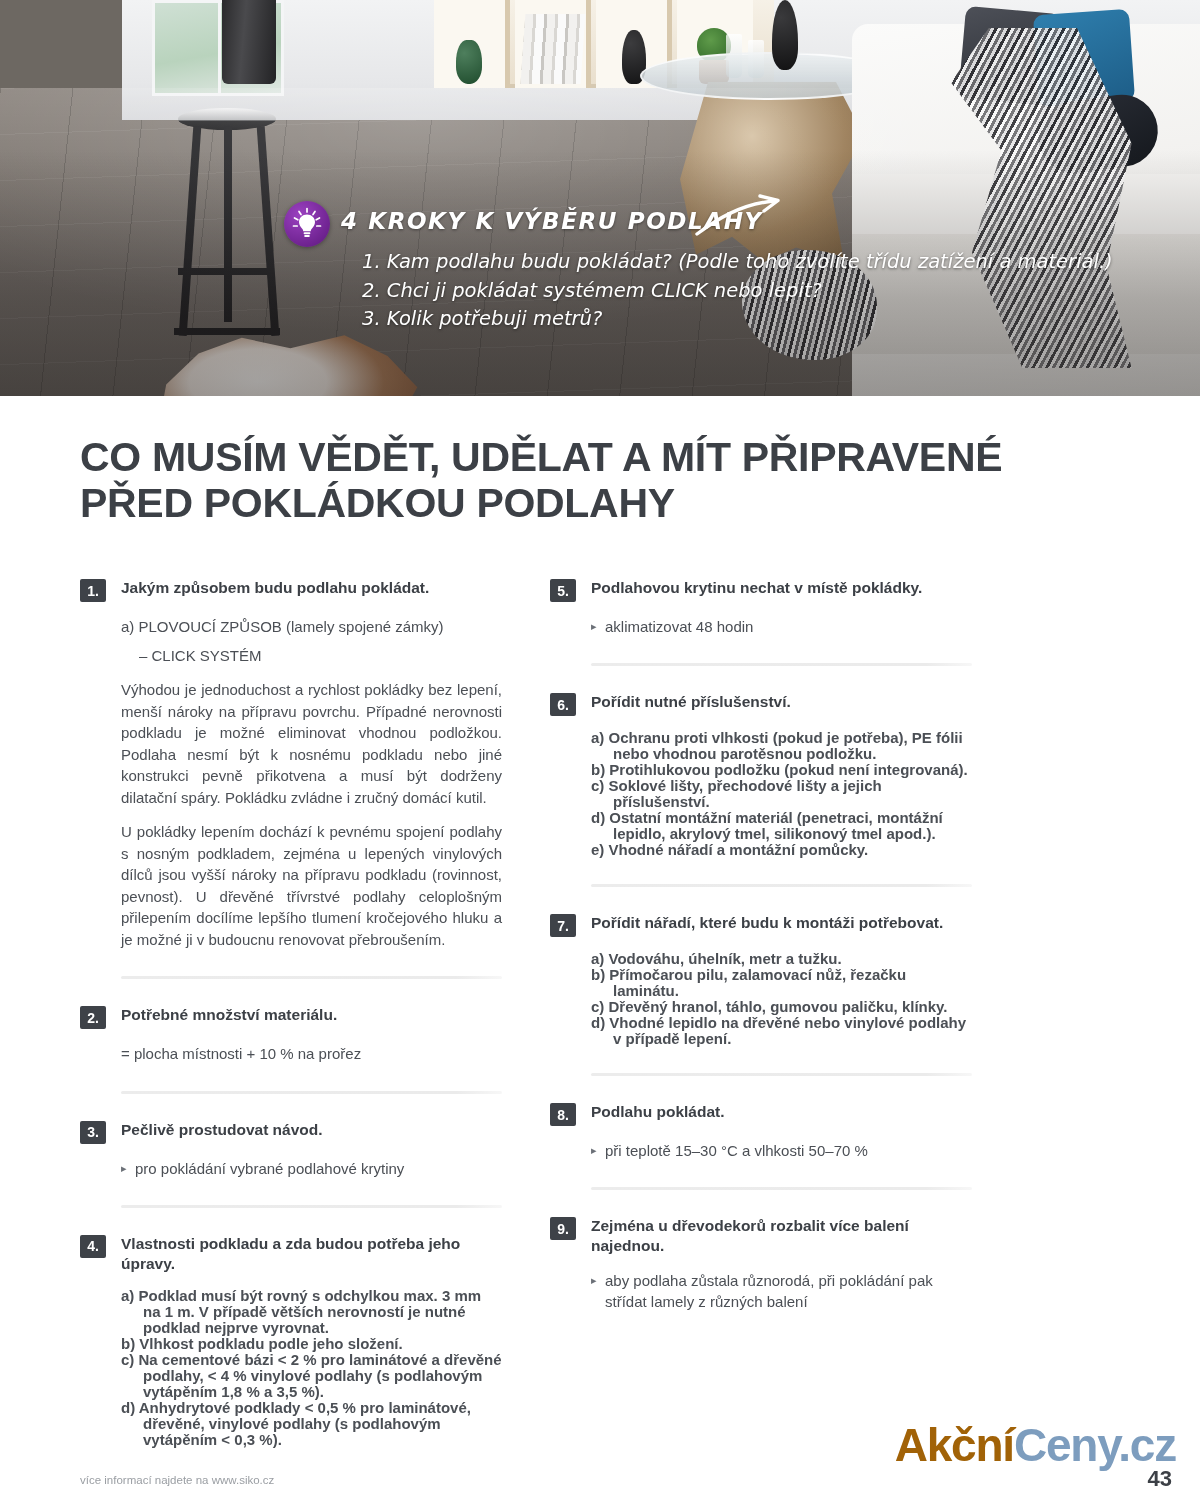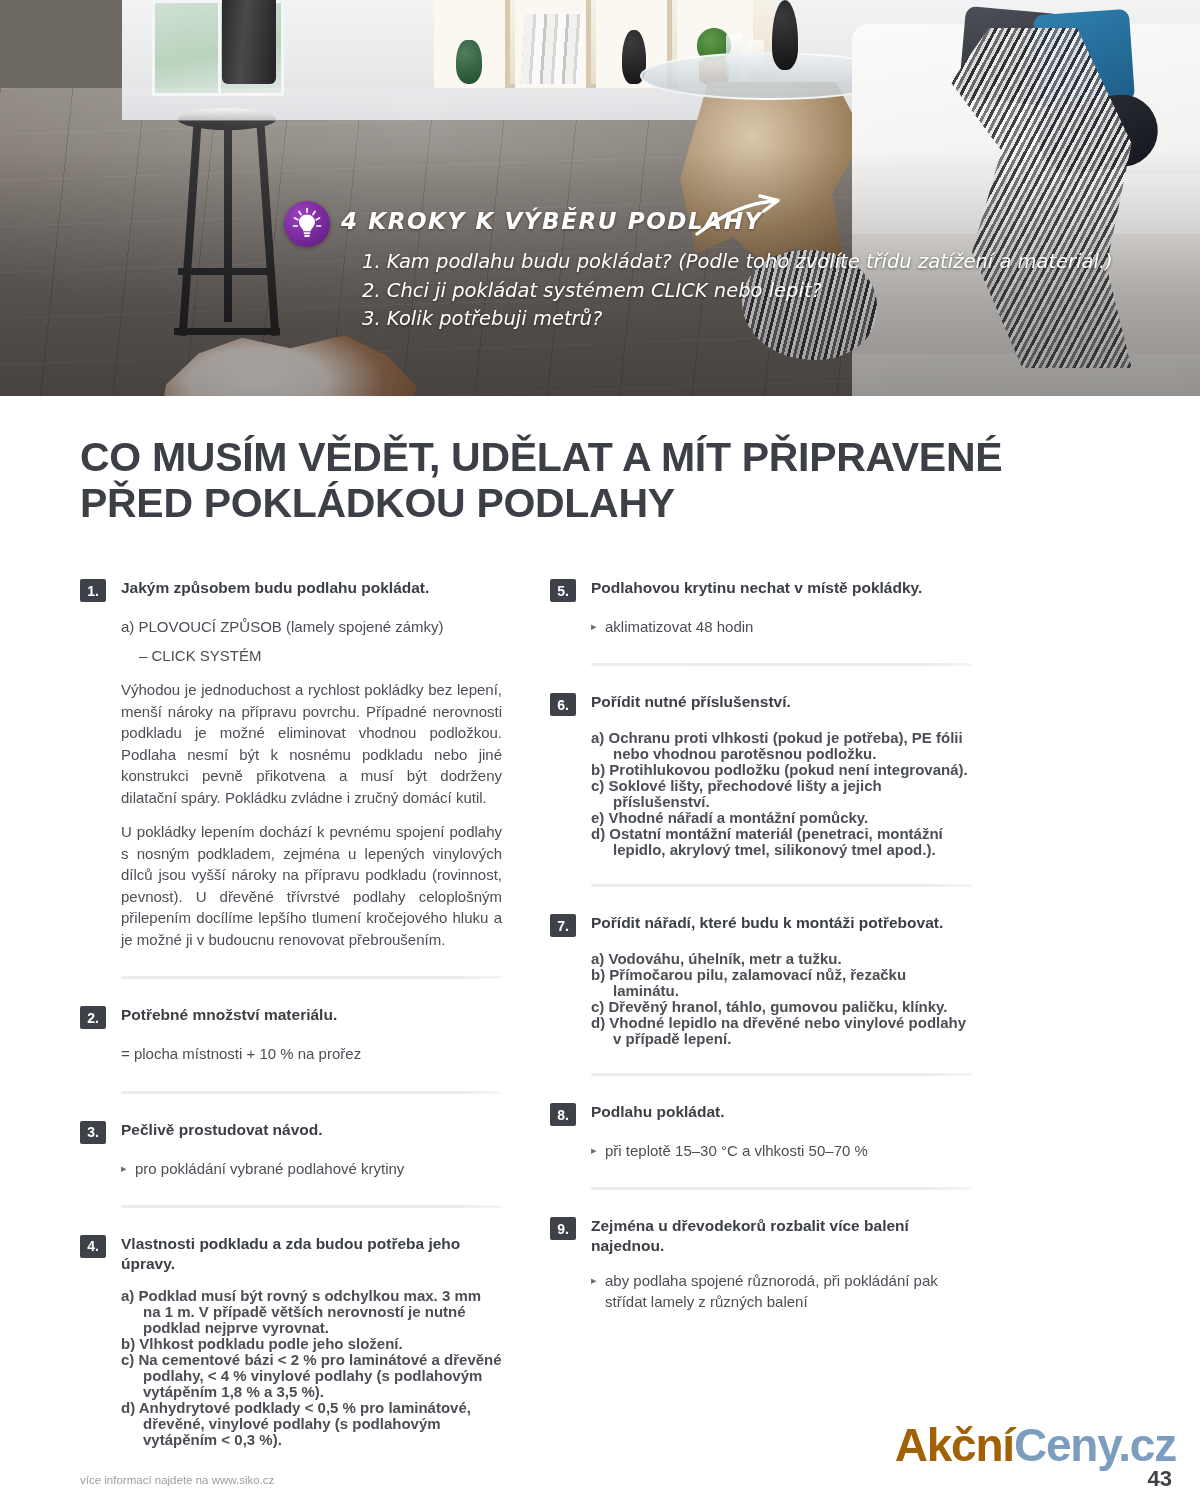--- a/index.html
+++ b/index.html
@@ -403,22 +403,22 @@
       <div class="item">
         <div class="item-head">
           <div class="badge">6.</div>
           <div class="item-title">Pořídit nutné příslušenství.</div>
         </div>
         <div class="item-body">
           <ul class="sub-list">
             <li>a) Ochranu proti vlhkosti (pokud je potřeba), PE fólii nebo vhodnou parotěsnou podložku.</li>
             <li>b) Protihlukovou podložku (pokud není integrovaná).</li>
             <li>c) Soklové lišty, přechodové lišty a jejich příslušenství.</li>
+            <li>d) Ostatní montážní materiál (penetraci, montážní lepidlo, akrylový tmel, silikonový tmel apod.).</li>
             <li>e) Vhodné nářadí a montážní pomůcky.</li>
-            <li>d) Ostatní montážní materiál (penetraci, montážní lepidlo, akrylový tmel, silikonový tmel apod.).</li>
           </ul>
         </div>
       </div>
 
       <div class="divider"></div>
 
       <div class="item">
         <div class="item-head">
           <div class="badge">7.</div>
           <div class="item-title">Pořídit nářadí, které budu k montáži potřebovat.</div>
@@ -449,21 +449,21 @@
 
       <div class="divider"></div>
 
       <div class="item">
         <div class="item-head">
           <div class="badge">9.</div>
           <div class="item-title">Zejména u dřevodekorů rozbalit více balení najednou.</div>
         </div>
         <div class="item-body">
           <ul class="bullet-list">
-            <li>aby podlaha spojené různorodá, při pokládání pak střídat lamely z různých balení</li>
+            <li>aby podlaha zůstala různorodá, při pokládání pak střídat lamely z různých balení</li>
           </ul>
         </div>
       </div>
 
     </div>
   </div>
 </div>
 
 <div class="footer">
   <div class="footer-note">více informací najdete na www.siko.cz</div>

